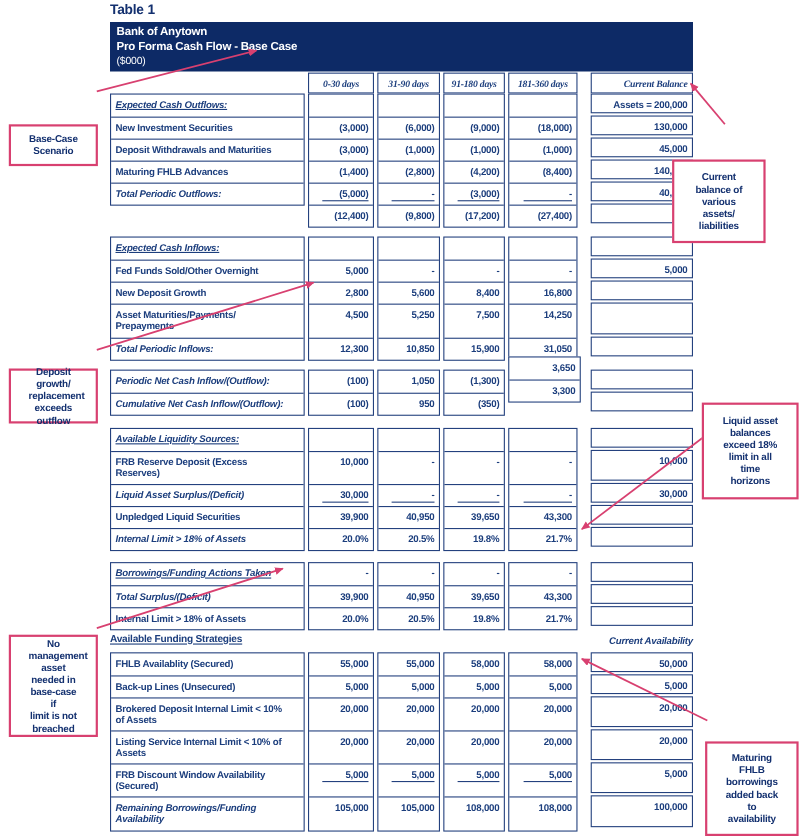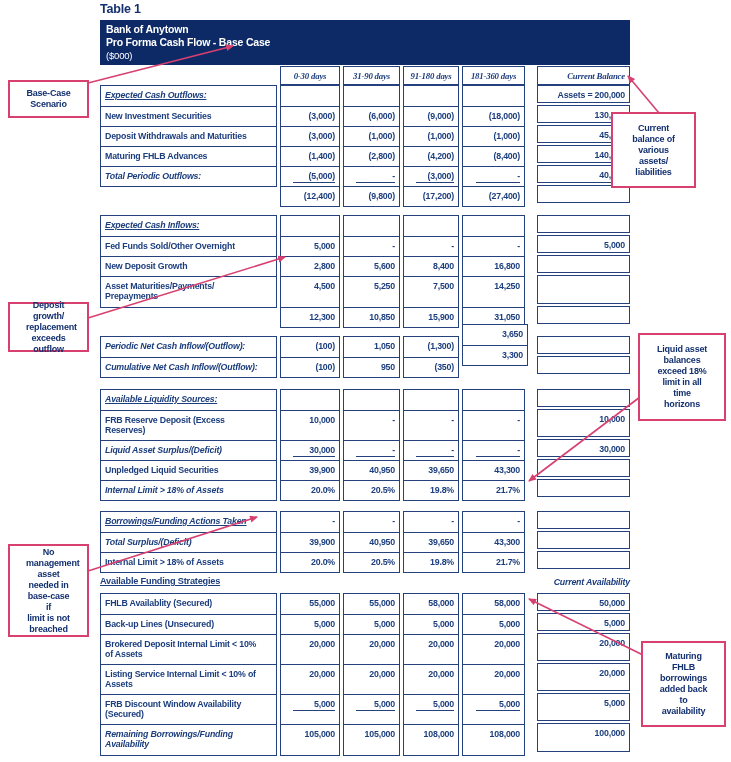--- a/index.html
+++ b/index.html
@@ -27,21 +27,21 @@
   .uv{display:inline-block;min-width:80%;text-align:right;border-bottom:1.2px solid #24417e;padding-bottom:1px;}
   .rbox{position:absolute;border:1.5px solid #24417e;box-sizing:border-box;background:#fff;
         display:flex;align-items:flex-start;justify-content:flex-end;padding:4px 4px 0 2px;
         font-size:8.8px;font-weight:bold;color:#1c3e7d;}
   .funding-head{position:absolute;left:100px;top:576px;font-size:9.2px;font-weight:bold;
                 color:#1c3e7d;text-decoration:underline;}
   .avail-head{position:absolute;left:537px;top:577px;width:93px;text-align:right;
               font-size:8.8px;font-weight:bold;font-style:italic;color:#1c3e7d;}
   .callout{position:absolute;border:2px solid #d84070;background:#fff;box-sizing:border-box;
            display:flex;flex-direction:column;justify-content:center;text-align:center;
-           color:#13306f;font-size:9px;font-weight:bold;line-height:11px;z-index:6;padding:16px;}
+           color:#13306f;font-size:9px;font-weight:bold;line-height:11px;z-index:6;padding:16px;margin-top:33px;}
   #arrows{position:absolute;left:0;top:0;width:731px;height:762px;z-index:5;pointer-events:none;}
 </style>
 </head>
 <body>
 
 <div class="page">
   <div class="table-title">Table 1</div>
 
   <div class="bank-header">
     <div class="l1">Bank of Anytown</div>
@@ -125,20 +125,23 @@
           <span class="labtxt">Expected Cash Inflows:</span>
         </div>
         <div class="cell lab sep v-item" style="height: 20px;">
           <span class="labtxt">Fed Funds Sold/Other Overnight</span>
         </div>
         <div class="cell lab sep v-item" style="height: 20px;">
           <span class="labtxt">New Deposit Growth</span>
         </div>
         <div class="cell lab sep v-item" style="height: 31px;">
           <span class="labtxt">Asset Maturities/Payments/<br>Prepayments</span>
+        </div>
+        <div class="cell lab sep v-total" style="height: 20px;">
+          <span class="labtxt">Total Periodic Inflows:</span>
         </div>
       </div>
       <div class="strip" style="left: 280px; top: 215px; width: 60px;">
         <div class="cell num v-head" style="height: 20px;"></div>
         <div class="cell num sep v-item" style="height: 20px;">5,000</div>
         <div class="cell num sep v-item" style="height: 20px;">2,800</div>
         <div class="cell num sep v-item" style="height: 31px;">4,500</div>
         <div class="cell num sep v-total" style="height: 20px;">12,300</div>
       </div>
       <div class="strip" style="left: 343px; top: 215px; width: 57px;">

